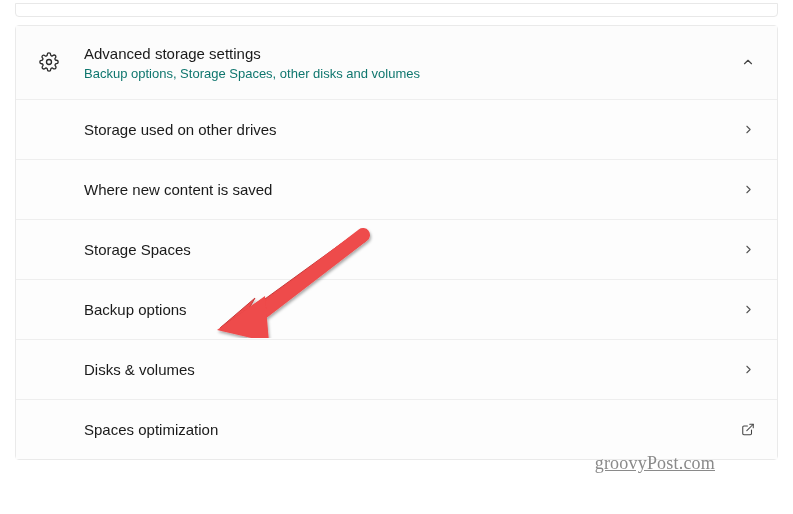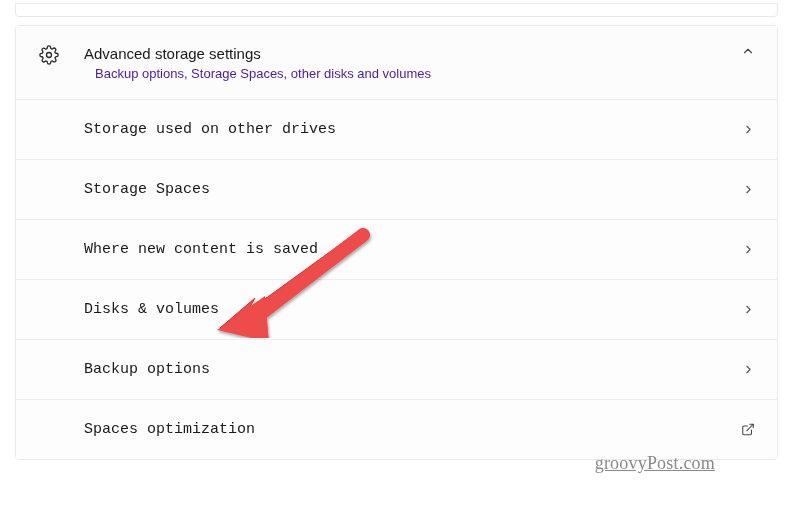--- a/index.html
+++ b/index.html
@@ -27,21 +27,21 @@
       background: #fff;
     }
     .panel {
       margin: 0 12px 0 12px;
       border: 1px solid #eaeaea;
       border-radius: 4px;
       background: #fcfcfc;
     }
     .header-row {
       display: flex;
-      align-items: flex-start;
+      align-items: center;
       padding: 18px 22px 18px 18px;
       background: #fcfcfc;
       cursor: pointer;
     }
     .gear {
       width: 22px;
       height: 22px;
       display: flex;
       align-items: center;
       justify-content: center;
@@ -52,43 +52,41 @@
       flex: 1;
     }
     .header-title {
       font-size: 15px;
       color: #1a1a1a;
       font-weight: 400;
       line-height: 1.3;
     }
     .header-sub {
       font-size: 13px;
-      color: #4c1d95;
+      color: #0f766e;
       margin-top: 2px;
-      margin-left: 11px;
     }
     .chev {
       width: 14px;
       height: 14px;
       display: flex;
       align-items: center;
       justify-content: center;
       color: #555;
     }
     .items {
       background: #fff;
     }
     .item {
       display: flex;
       align-items: center;
       padding: 21px 22px 21px 68px;
       border-top: 1px solid #eeeeee;
       background: #fdfdfd;
       cursor: pointer;
-      font-family: Liberation Mono, monospace;
     }
     .item-label {
       flex: 1;
       font-size: 15px;
       color: #1a1a1a;
     }
     .right-icon {
       width: 14px;
       height: 14px;
       display: flex;
@@ -144,48 +142,48 @@
       <div class="item">
         <span class="item-label">Storage used on other drives</span>
         <span class="right-icon">
           <svg width="13" height="13" viewBox="0 0 24 24" fill="none" stroke="#555" stroke-width="2" stroke-linecap="round" stroke-linejoin="round">
               <polyline points="9 18 15 12 9 6"></polyline>
             </svg>
         </span>
       </div>
 
       <div class="item">
+        <span class="item-label">Where new content is saved</span>
+        <span class="right-icon">
+          <svg width="13" height="13" viewBox="0 0 24 24" fill="none" stroke="#555" stroke-width="2" stroke-linecap="round" stroke-linejoin="round">
+              <polyline points="9 18 15 12 9 6"></polyline>
+            </svg>
+        </span>
+      </div>
+
+      <div class="item">
         <span class="item-label">Storage Spaces</span>
         <span class="right-icon">
           <svg width="13" height="13" viewBox="0 0 24 24" fill="none" stroke="#555" stroke-width="2" stroke-linecap="round" stroke-linejoin="round">
               <polyline points="9 18 15 12 9 6"></polyline>
             </svg>
         </span>
       </div>
 
       <div class="item">
-        <span class="item-label">Where new content is saved</span>
+        <span class="item-label">Backup options</span>
         <span class="right-icon">
           <svg width="13" height="13" viewBox="0 0 24 24" fill="none" stroke="#555" stroke-width="2" stroke-linecap="round" stroke-linejoin="round">
               <polyline points="9 18 15 12 9 6"></polyline>
             </svg>
         </span>
       </div>
 
       <div class="item">
         <span class="item-label">Disks &amp; volumes</span>
-        <span class="right-icon">
-          <svg width="13" height="13" viewBox="0 0 24 24" fill="none" stroke="#555" stroke-width="2" stroke-linecap="round" stroke-linejoin="round">
-              <polyline points="9 18 15 12 9 6"></polyline>
-            </svg>
-        </span>
-      </div>
-
-      <div class="item">
-        <span class="item-label">Backup options</span>
         <span class="right-icon">
           <svg width="13" height="13" viewBox="0 0 24 24" fill="none" stroke="#555" stroke-width="2" stroke-linecap="round" stroke-linejoin="round">
               <polyline points="9 18 15 12 9 6"></polyline>
             </svg>
         </span>
       </div>
 
       <div class="item">
         <span class="item-label">Spaces optimization</span>
         <span class="right-icon">

